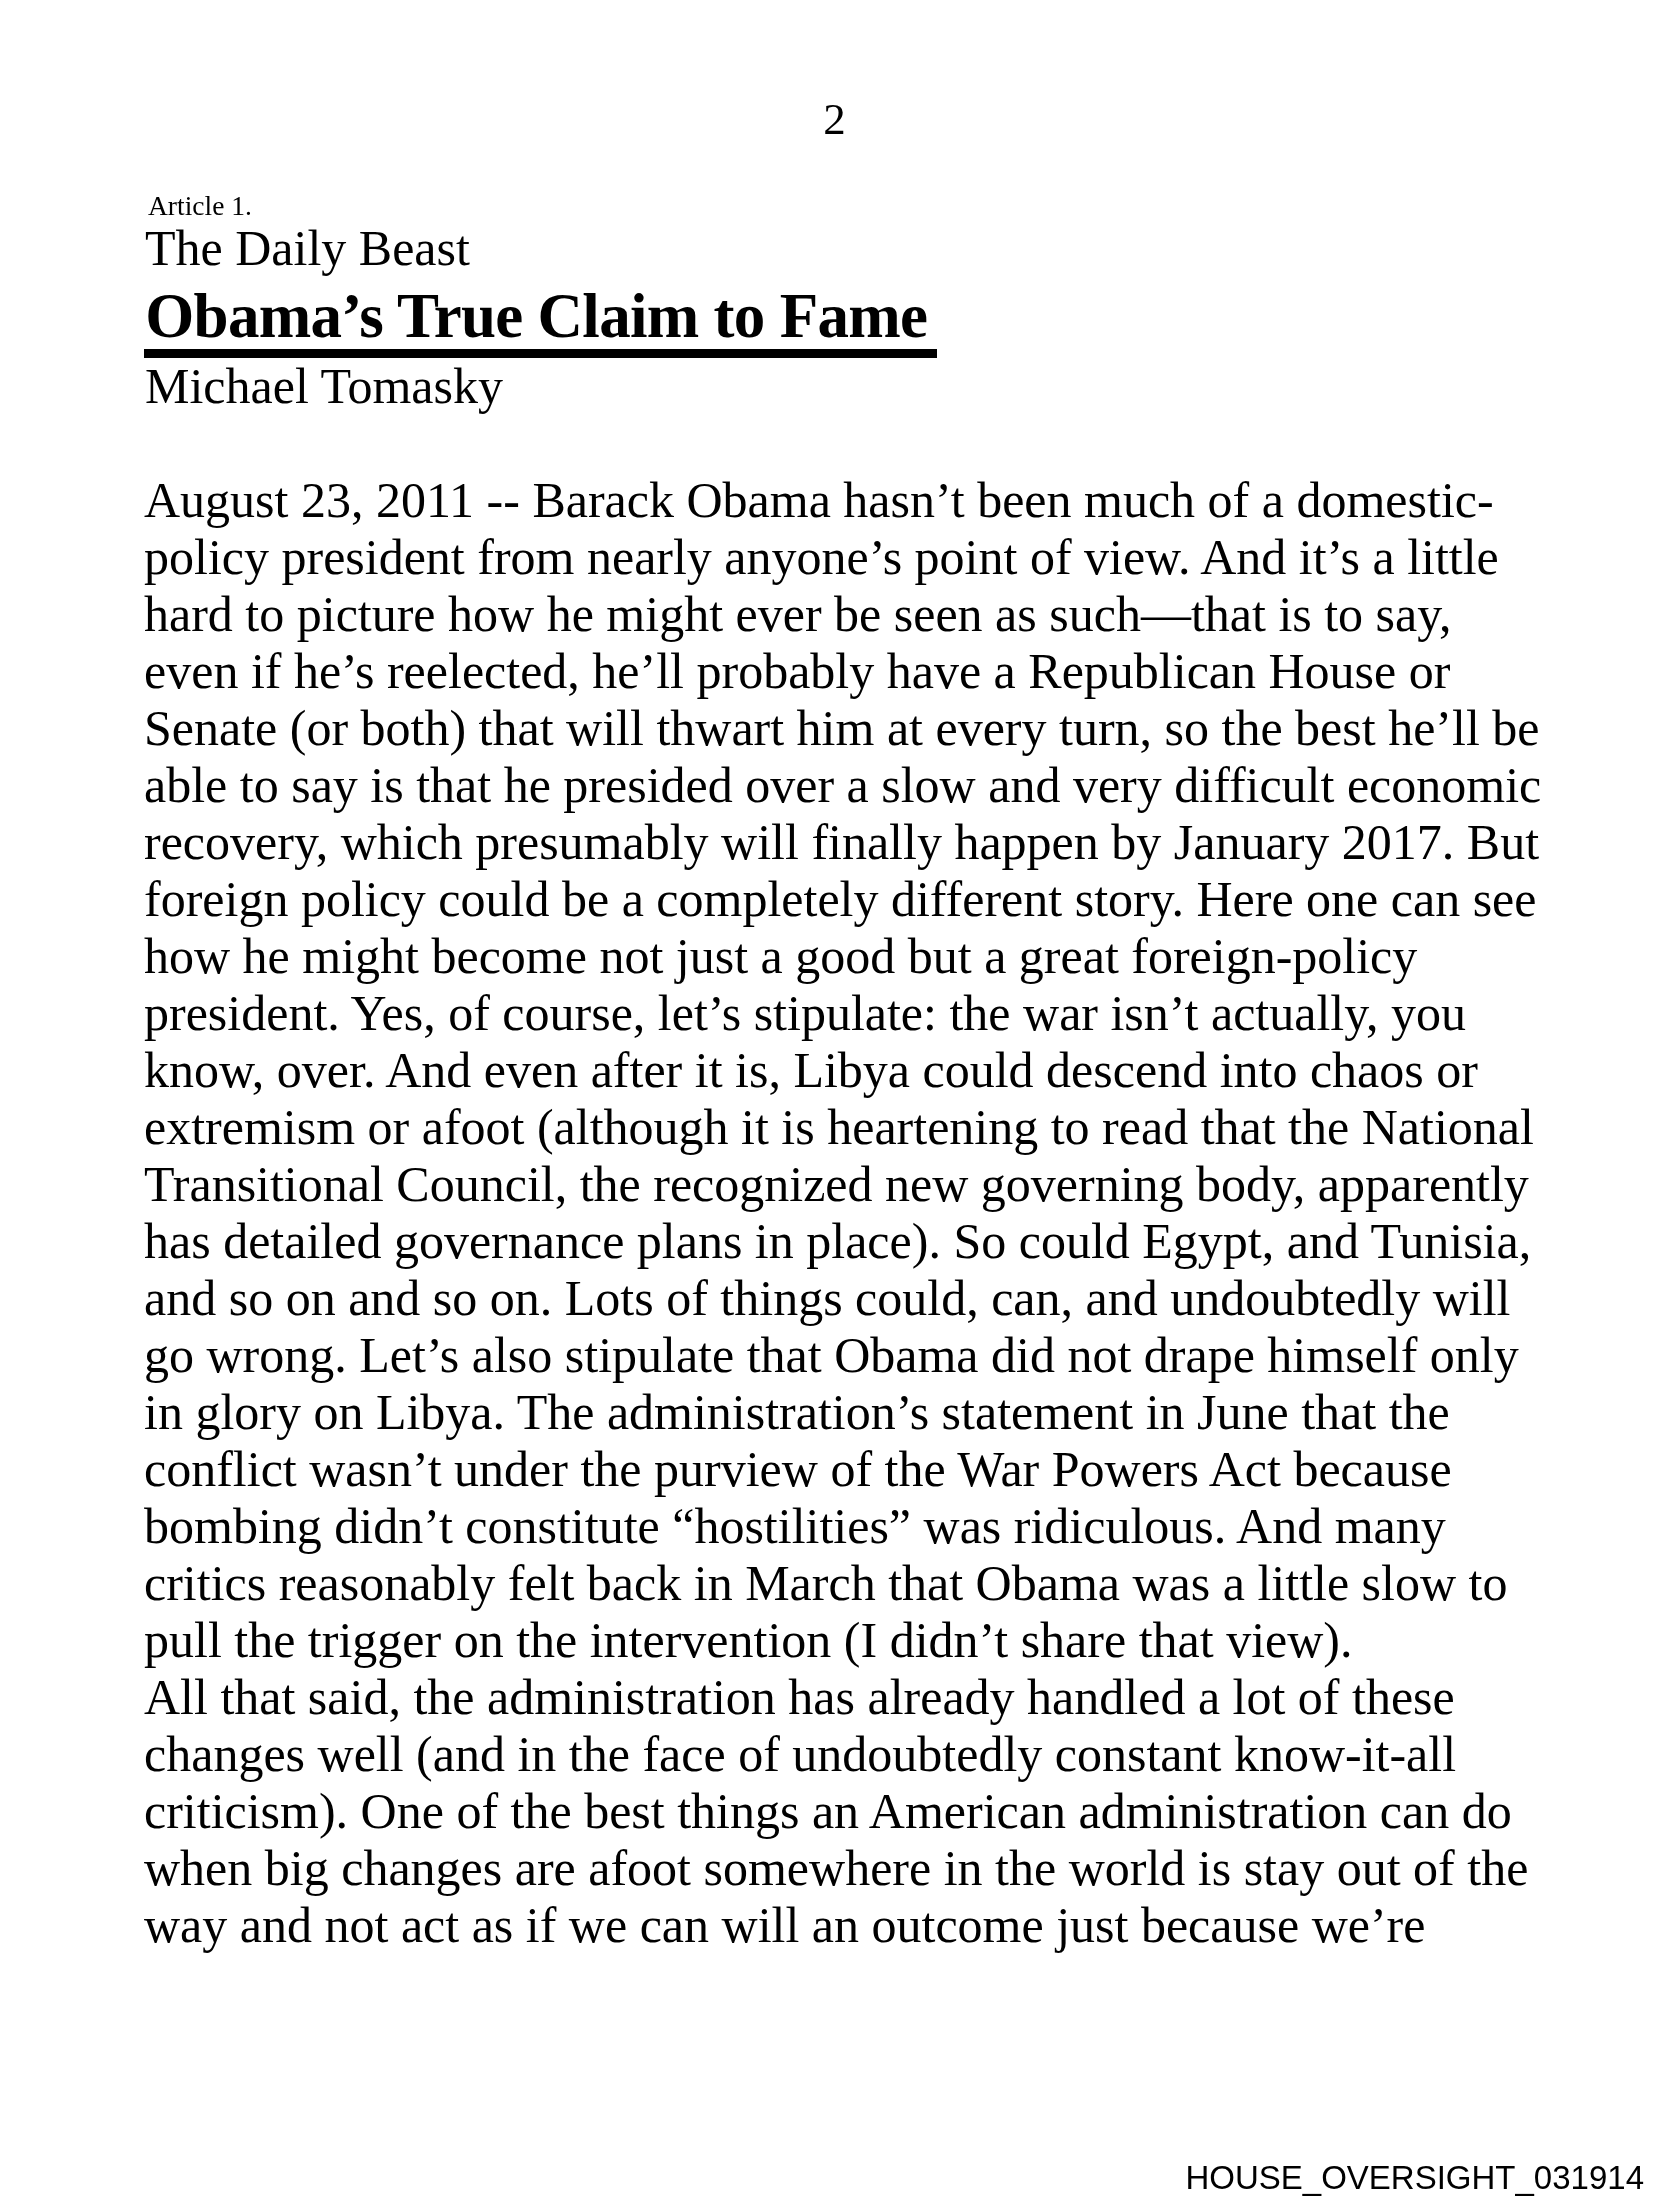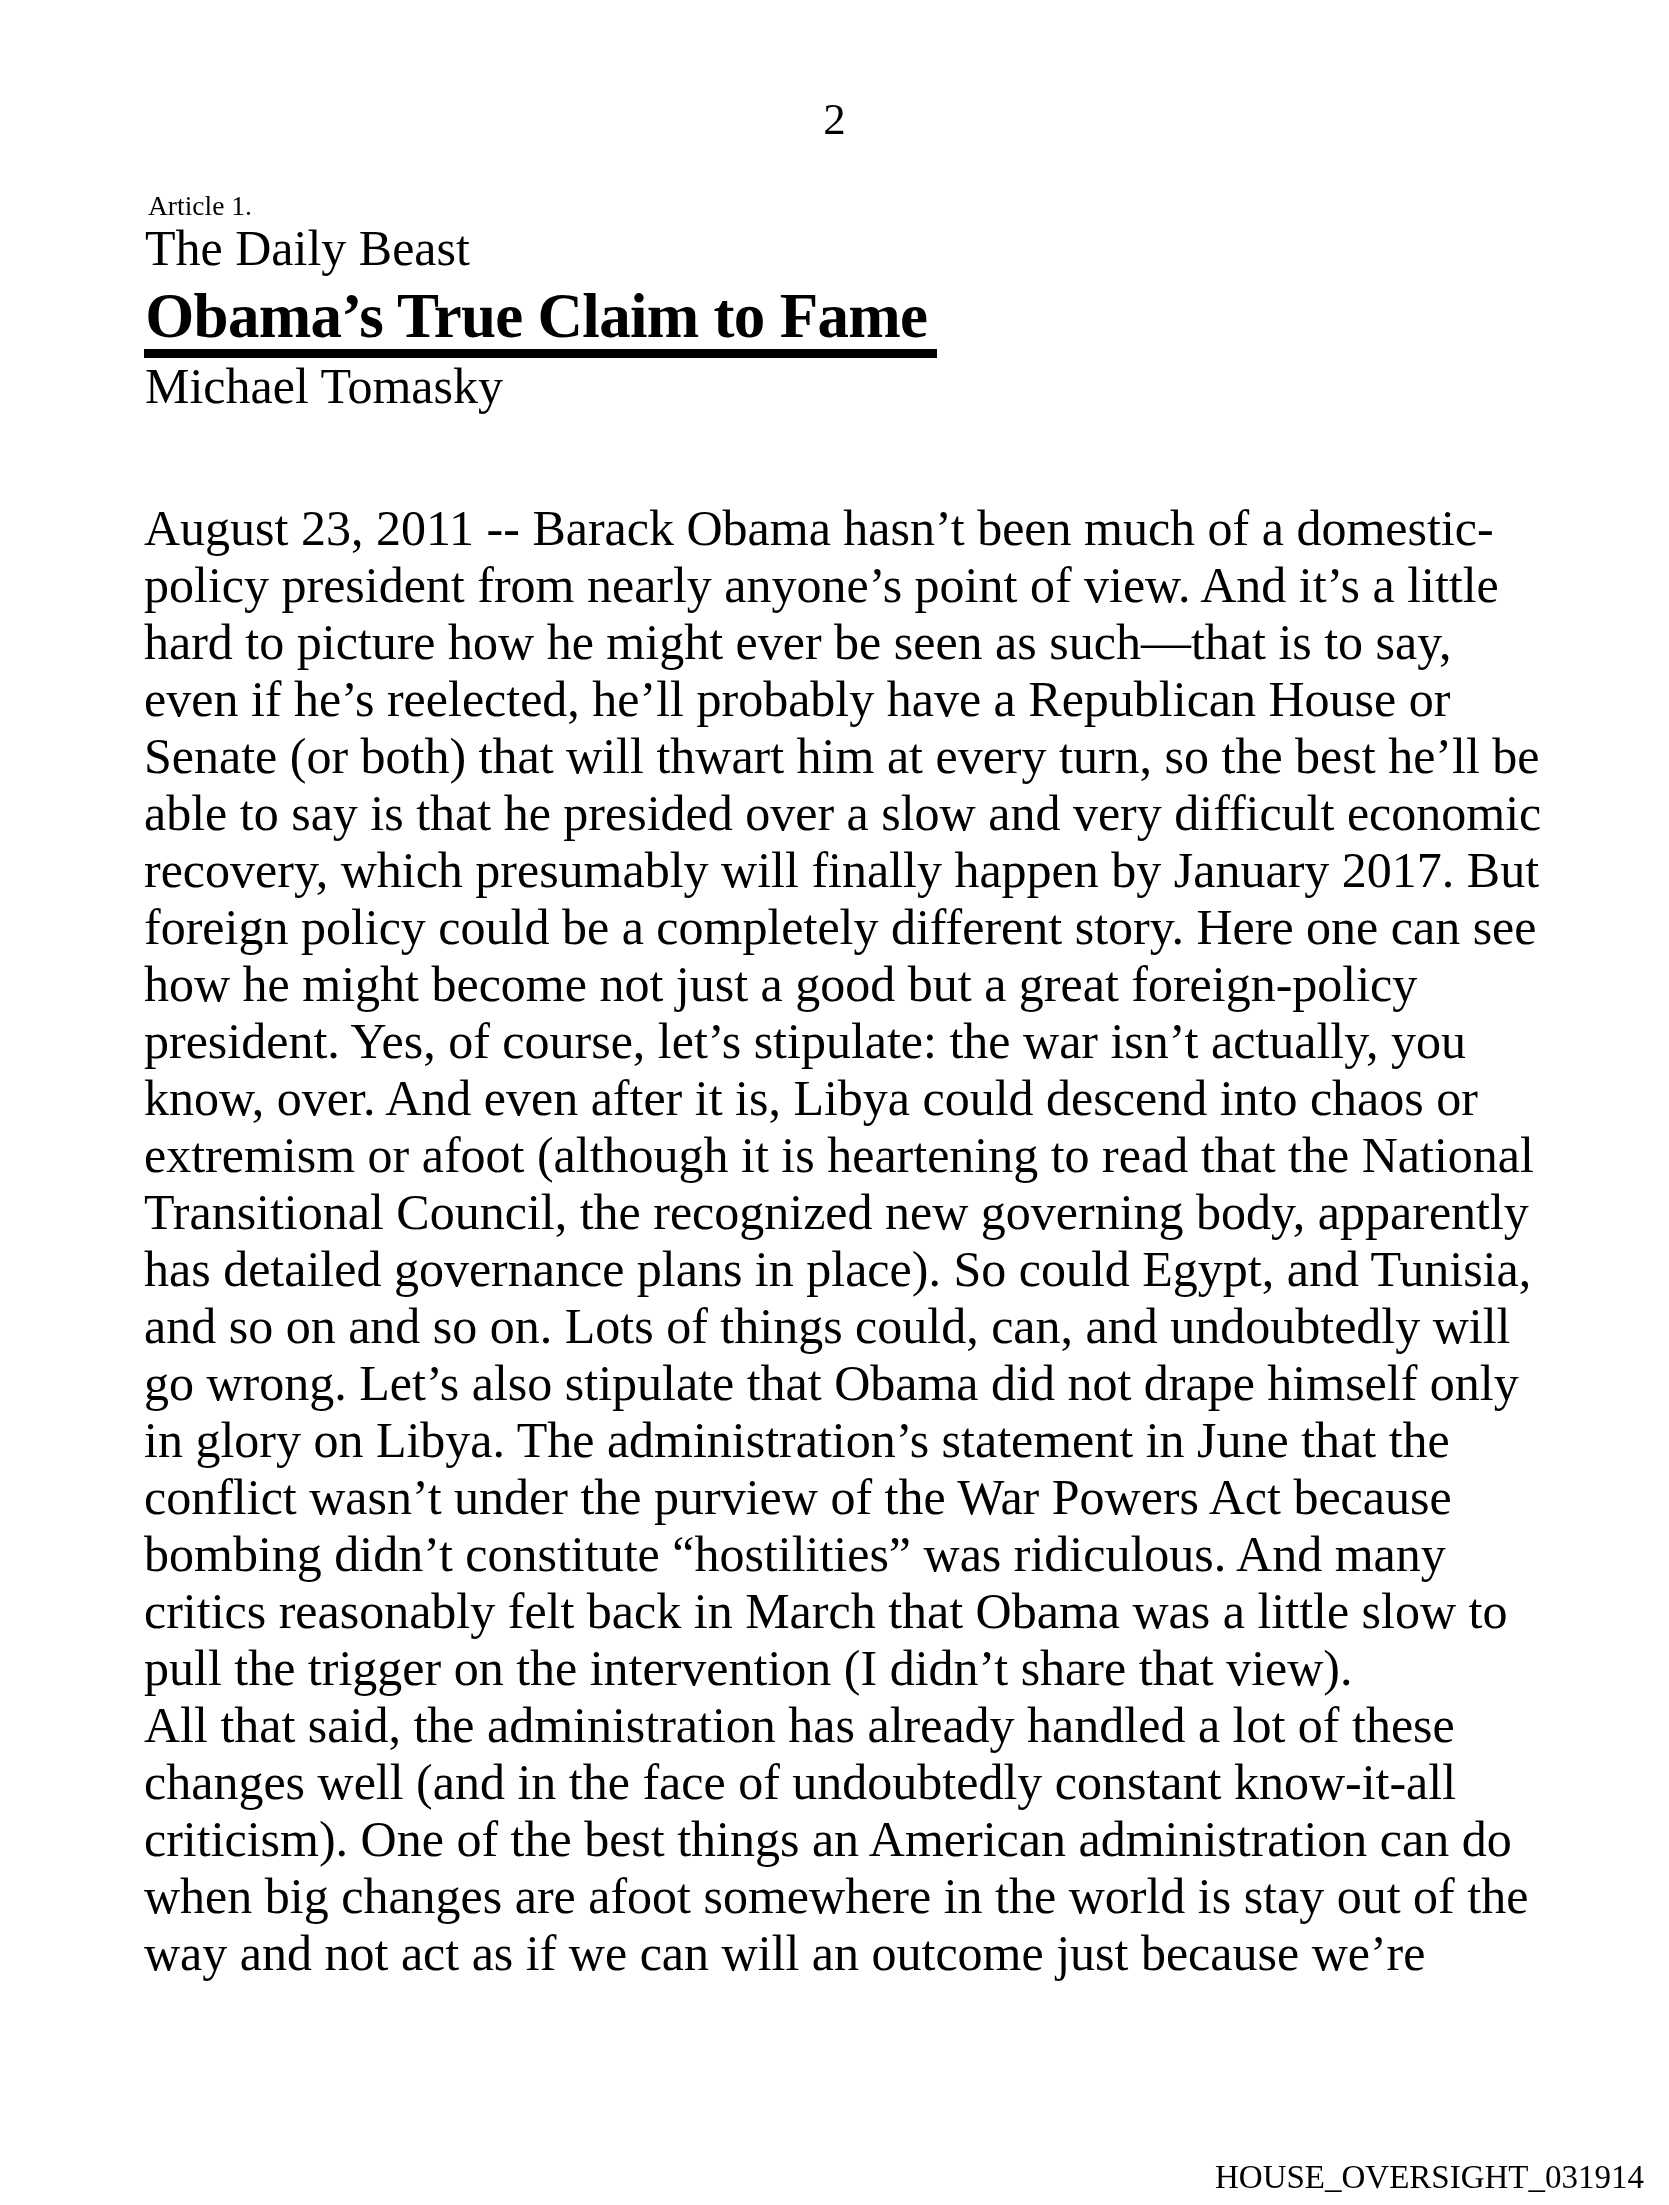--- a/index.html
+++ b/index.html
@@ -59,30 +59,29 @@
     top: 361px;
     font-size: 50px;
     line-height: 1;
   }
   .body-text {
     position: absolute;
     left: 144px;
     top: 472px;
     font-size: 50px;
     line-height: 57px;
-    margin-top: 28px;
   }
   .body-text .line {
     white-space: pre;
   }
   .bates-number {
     position: absolute;
     right: 25px;
     top: 2161px;
-    font-family: Liberation Serif, serif;
+    font-family: Liberation Sans, sans-serif;
     font-size: 33px;
     line-height: 1;
   }
 </style>
 </head>
 <body>
 
 <div class="page">
   <div class="page-number">2</div>
 

